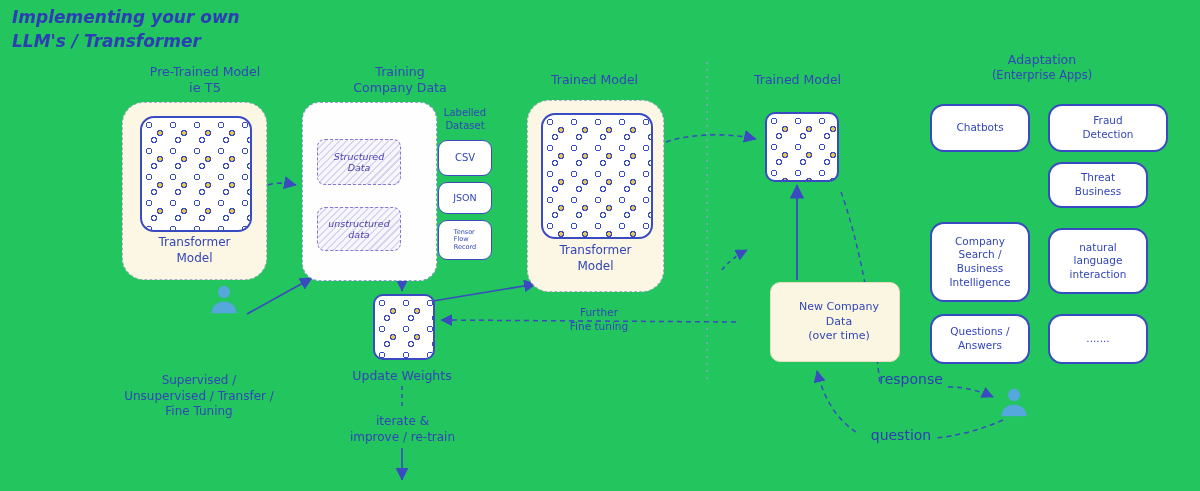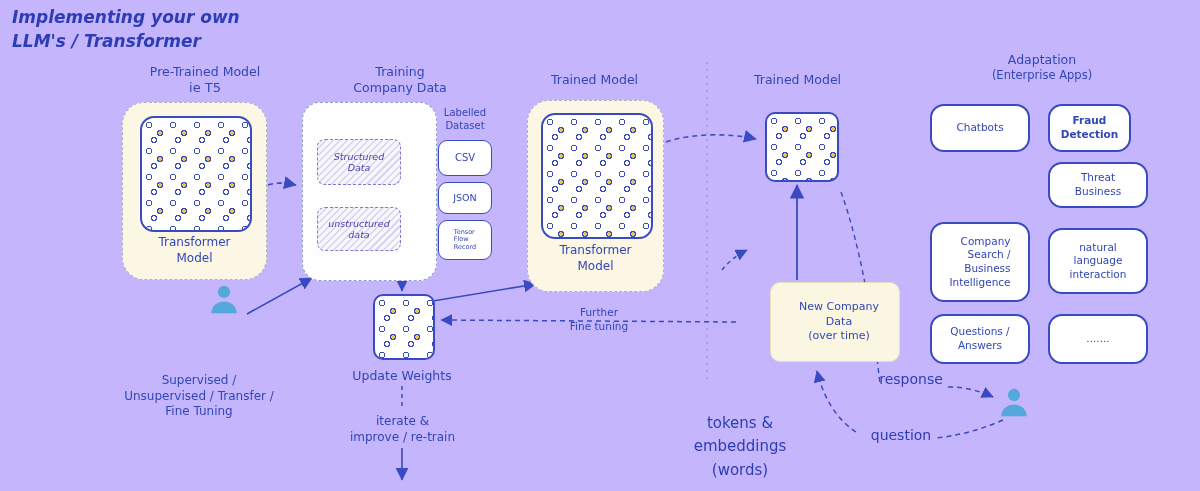--- a/index.html
+++ b/index.html
@@ -1,17 +1,17 @@
 <!DOCTYPE html>
 <html><head>
 <meta charset="utf-8">
 <style>
   html,body{margin:0;padding:0;background:#ffffff;}
   #canvas{
-    position:relative;width:1200px;height:491px;background:#c4b5fd;overflow:hidden;
+    position:relative;width:1200px;height:491px;background:#22c55e;overflow:hidden;
     font-family:"DejaVu Sans","Liberation Sans",sans-serif;color:#3a4ac0;
   }
   .lbl{position:absolute;text-align:center;white-space:pre-line;line-height:1.3;color:#3246b8;}
   .title{
     position:absolute;left:12px;top:6px;font-size:17px;font-weight:bold;font-style:italic;
     color:#2d3db5;line-height:1.4;white-space:pre-line;text-align:left;
   }
   .ybox{
     position:absolute;background:#fcf7e4;border:1.6px dashed #aab1c6;border-radius:22px;
   }
@@ -147,43 +147,40 @@
   <div class="lbl" style="left:730px;top:72px;width:135px;font-size:12.5px;font-weight:500;">Trained Model</div>
   <div class="modelbox" style="left:765px;top:112px;width:70px;height:66px;border-radius:10px;"></div>
 
   <div class="softbox" style="left:770px;top:282px;width:120px;height:78px;padding-left:8px;">New Company
 Data
 (over time)</div>
 
   <div class="lbl" style="left:556px;top:306px;width:86px;font-size:10.5px;">Further
 Fine tuning</div>
 
-  <div class="lbl" style="left:662px;top:412px;width:156px;font-size:15px;font-weight:500;color:#2d3db5;line-height:1.55;">tokens &amp;
-embeddings
-(words)</div>
 
   <div class="lbl" style="left:866px;top:370px;width:90px;font-size:14px;font-weight:500;color:#2d3db5;">response</div>
   <div class="lbl" style="left:856px;top:426px;width:90px;font-size:14px;font-weight:500;color:#2d3db5;">question</div>
 
   <div class="person" style="left:998px;top:384px;width:32px;height:38px;">
     <svg viewBox="0 0 24 24">
         <circle cx="12" cy="6" r="4.6"></circle>
         <path d="M2.5 22c0-5.2 4.2-8.8 9.5-8.8s9.5 3.6 9.5 8.8z"></path>
       </svg>
   </div>
 
   <div class="lbl" style="left:972px;top:52px;width:140px;font-size:12.5px;font-weight:500;">Adaptation</div>
   <div class="lbl" style="left:972px;top:68px;width:140px;font-size:11.5px;">(Enterprise Apps)</div>
 
   <div class="appbox" style="left:930px;top:104px;width:100px;height:48px;">Chatbots</div>
-  <div class="appbox" style="left:1048px;top:104px;width:83px;height:48px;font-weight:bold;">Fraud
+  <div class="appbox" style="left:1048px;top:104px;width:120px;height:48px;">Fraud
 Detection</div>
   <div class="appbox" style="left:1048px;top:162px;width:100px;height:46px;">Threat
 Business</div>
-  <div class="appbox" style="left:930px;top:222px;width:100px;height:80px;text-align:right;">Company
+  <div class="appbox" style="left:930px;top:222px;width:100px;height:80px;">Company
 Search /
 Business
 Intelligence</div>
   <div class="appbox" style="left:1048px;top:228px;width:100px;height:66px;">natural
 language
 interaction</div>
   <div class="appbox" style="left:930px;top:314px;width:100px;height:50px;">Questions /
 Answers</div>
   <div class="appbox" style="left:1048px;top:314px;width:100px;height:50px;">.......</div>
 

